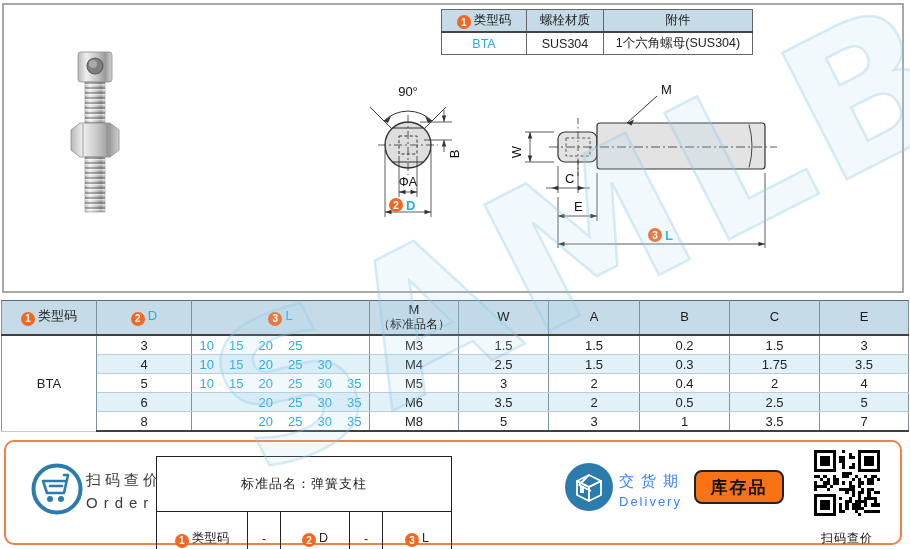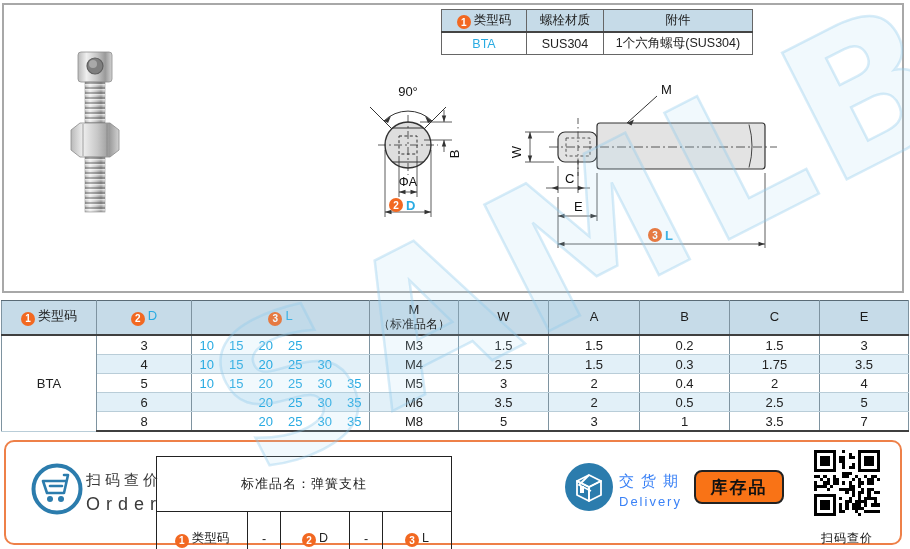--- a/index.html
+++ b/index.html
@@ -33,21 +33,21 @@
   .main-table tbody td{height:18px;border-top:1px solid #b9cdd8;border-bottom:1px solid #b9cdd8;color:#222;}
   .main-table tbody tr.alt td{background:#e2f0f8;}
   .main-table tbody td.tc{background:#fff;}
   .main-table tbody tr:last-child td{border-bottom:2px solid #3f3f3f;}
   .lgrid{display:grid;grid-template-columns:repeat(6,1fr);}
   
   .bottom-box{position:absolute;left:4px;top:440px;width:898px;height:105px;border:2px solid #ee8048;
       border-radius:10px;box-sizing:border-box;background:#fff;z-index:2;}
   .order-label{position:absolute;left:80px;top:29px;color:#3a3a3a;}
   .order-label .cn{font-size:15px;letter-spacing:4px;}
-  .order-label .en{font-size:18px;letter-spacing:6px;margin-top:4px;}
+  .order-label .en{font-size:15px;letter-spacing:6px;margin-top:4px;}
   .order-table{position:absolute;left:150px;top:14px;border-collapse:collapse;font-size:12.5px;text-align:center;}
   .order-table td{border:1px solid #222;height:18px;padding:18px 4px;}
   .order-table .title-cell{font-size:13px;letter-spacing:1px;}
   .delivery-label{position:absolute;left:613px;top:30px;color:#3b82f6;}
   .delivery-label .cn{font-size:15px;letter-spacing:7px;}
   .delivery-label .en{font-size:13px;letter-spacing:2px;margin-top:3px;}
   .stock-badge{position:absolute;left:688px;top:28px;width:86px;height:30px;background:#f97316;
       border:2px solid #222;border-radius:8px;display:flex;align-items:center;justify-content:center;
       font-size:17px;font-weight:bold;letter-spacing:2px;color:#111;}
   .qr-wrap{position:absolute;left:806px;top:8px;width:70px;text-align:center;}

